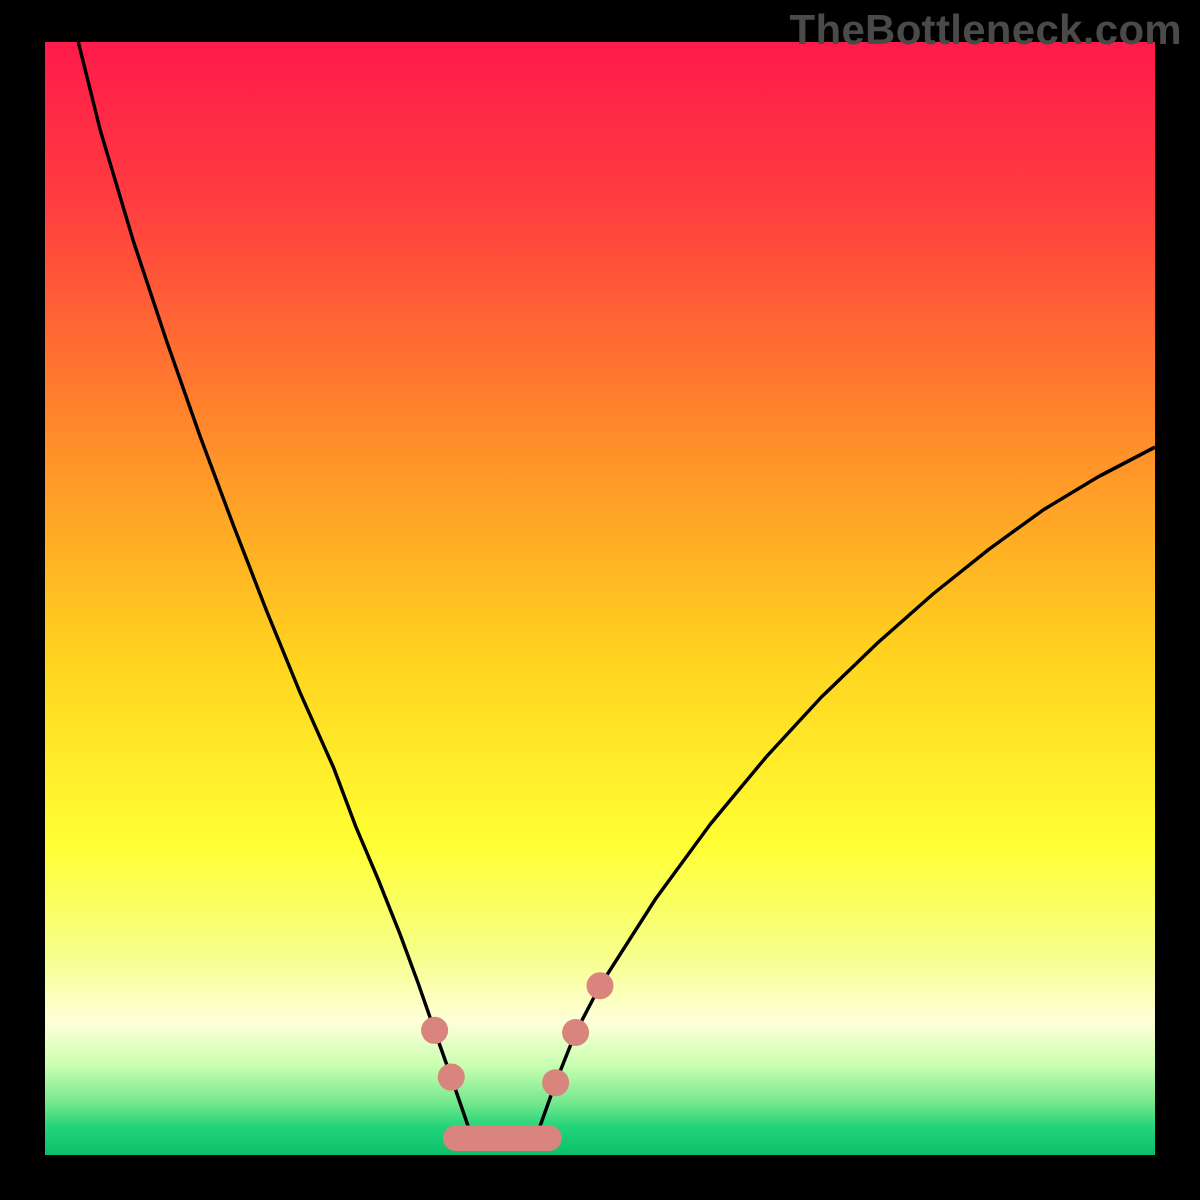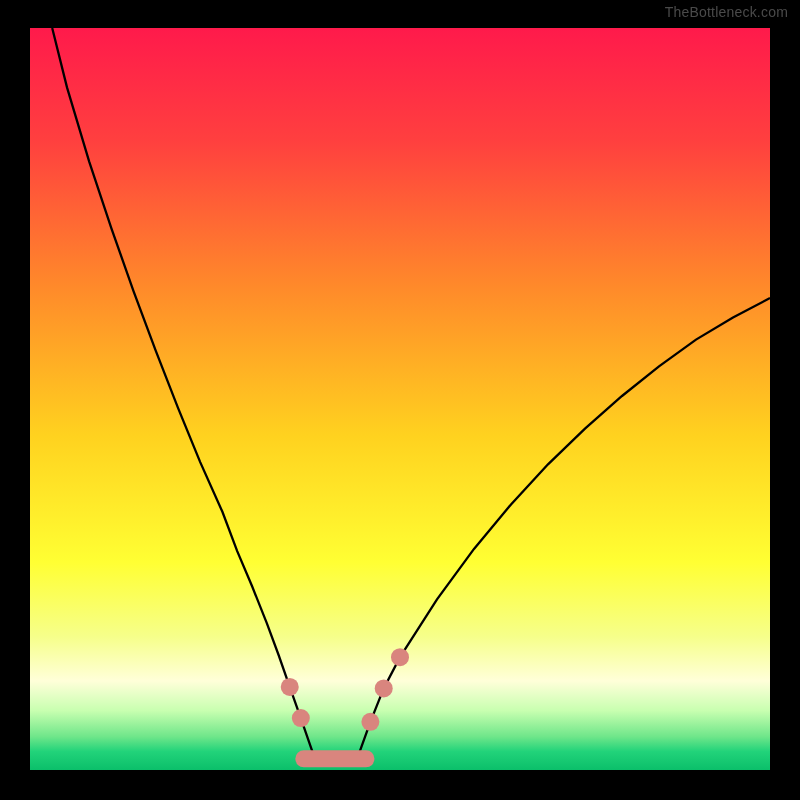--- a/index.html
+++ b/index.html
@@ -16,22 +16,22 @@
     left: 0;
     width: 800px;
     height: 800px;
     background: #000;
   }
   .watermark {
     position: absolute;
     top: 4px;
     right: 12px;
     font-family: Arial, Helvetica, sans-serif;
-    font-size: 14px;
-    font-weight: 400;
+    font-size: 28px;
+    font-weight: 700;
     color: #4a4a4a;
     letter-spacing: 0.2px;
     z-index: 50;
   }
   svg.plot {
     position: absolute;
     top: 0;
     left: 0;
   }
 </style>

